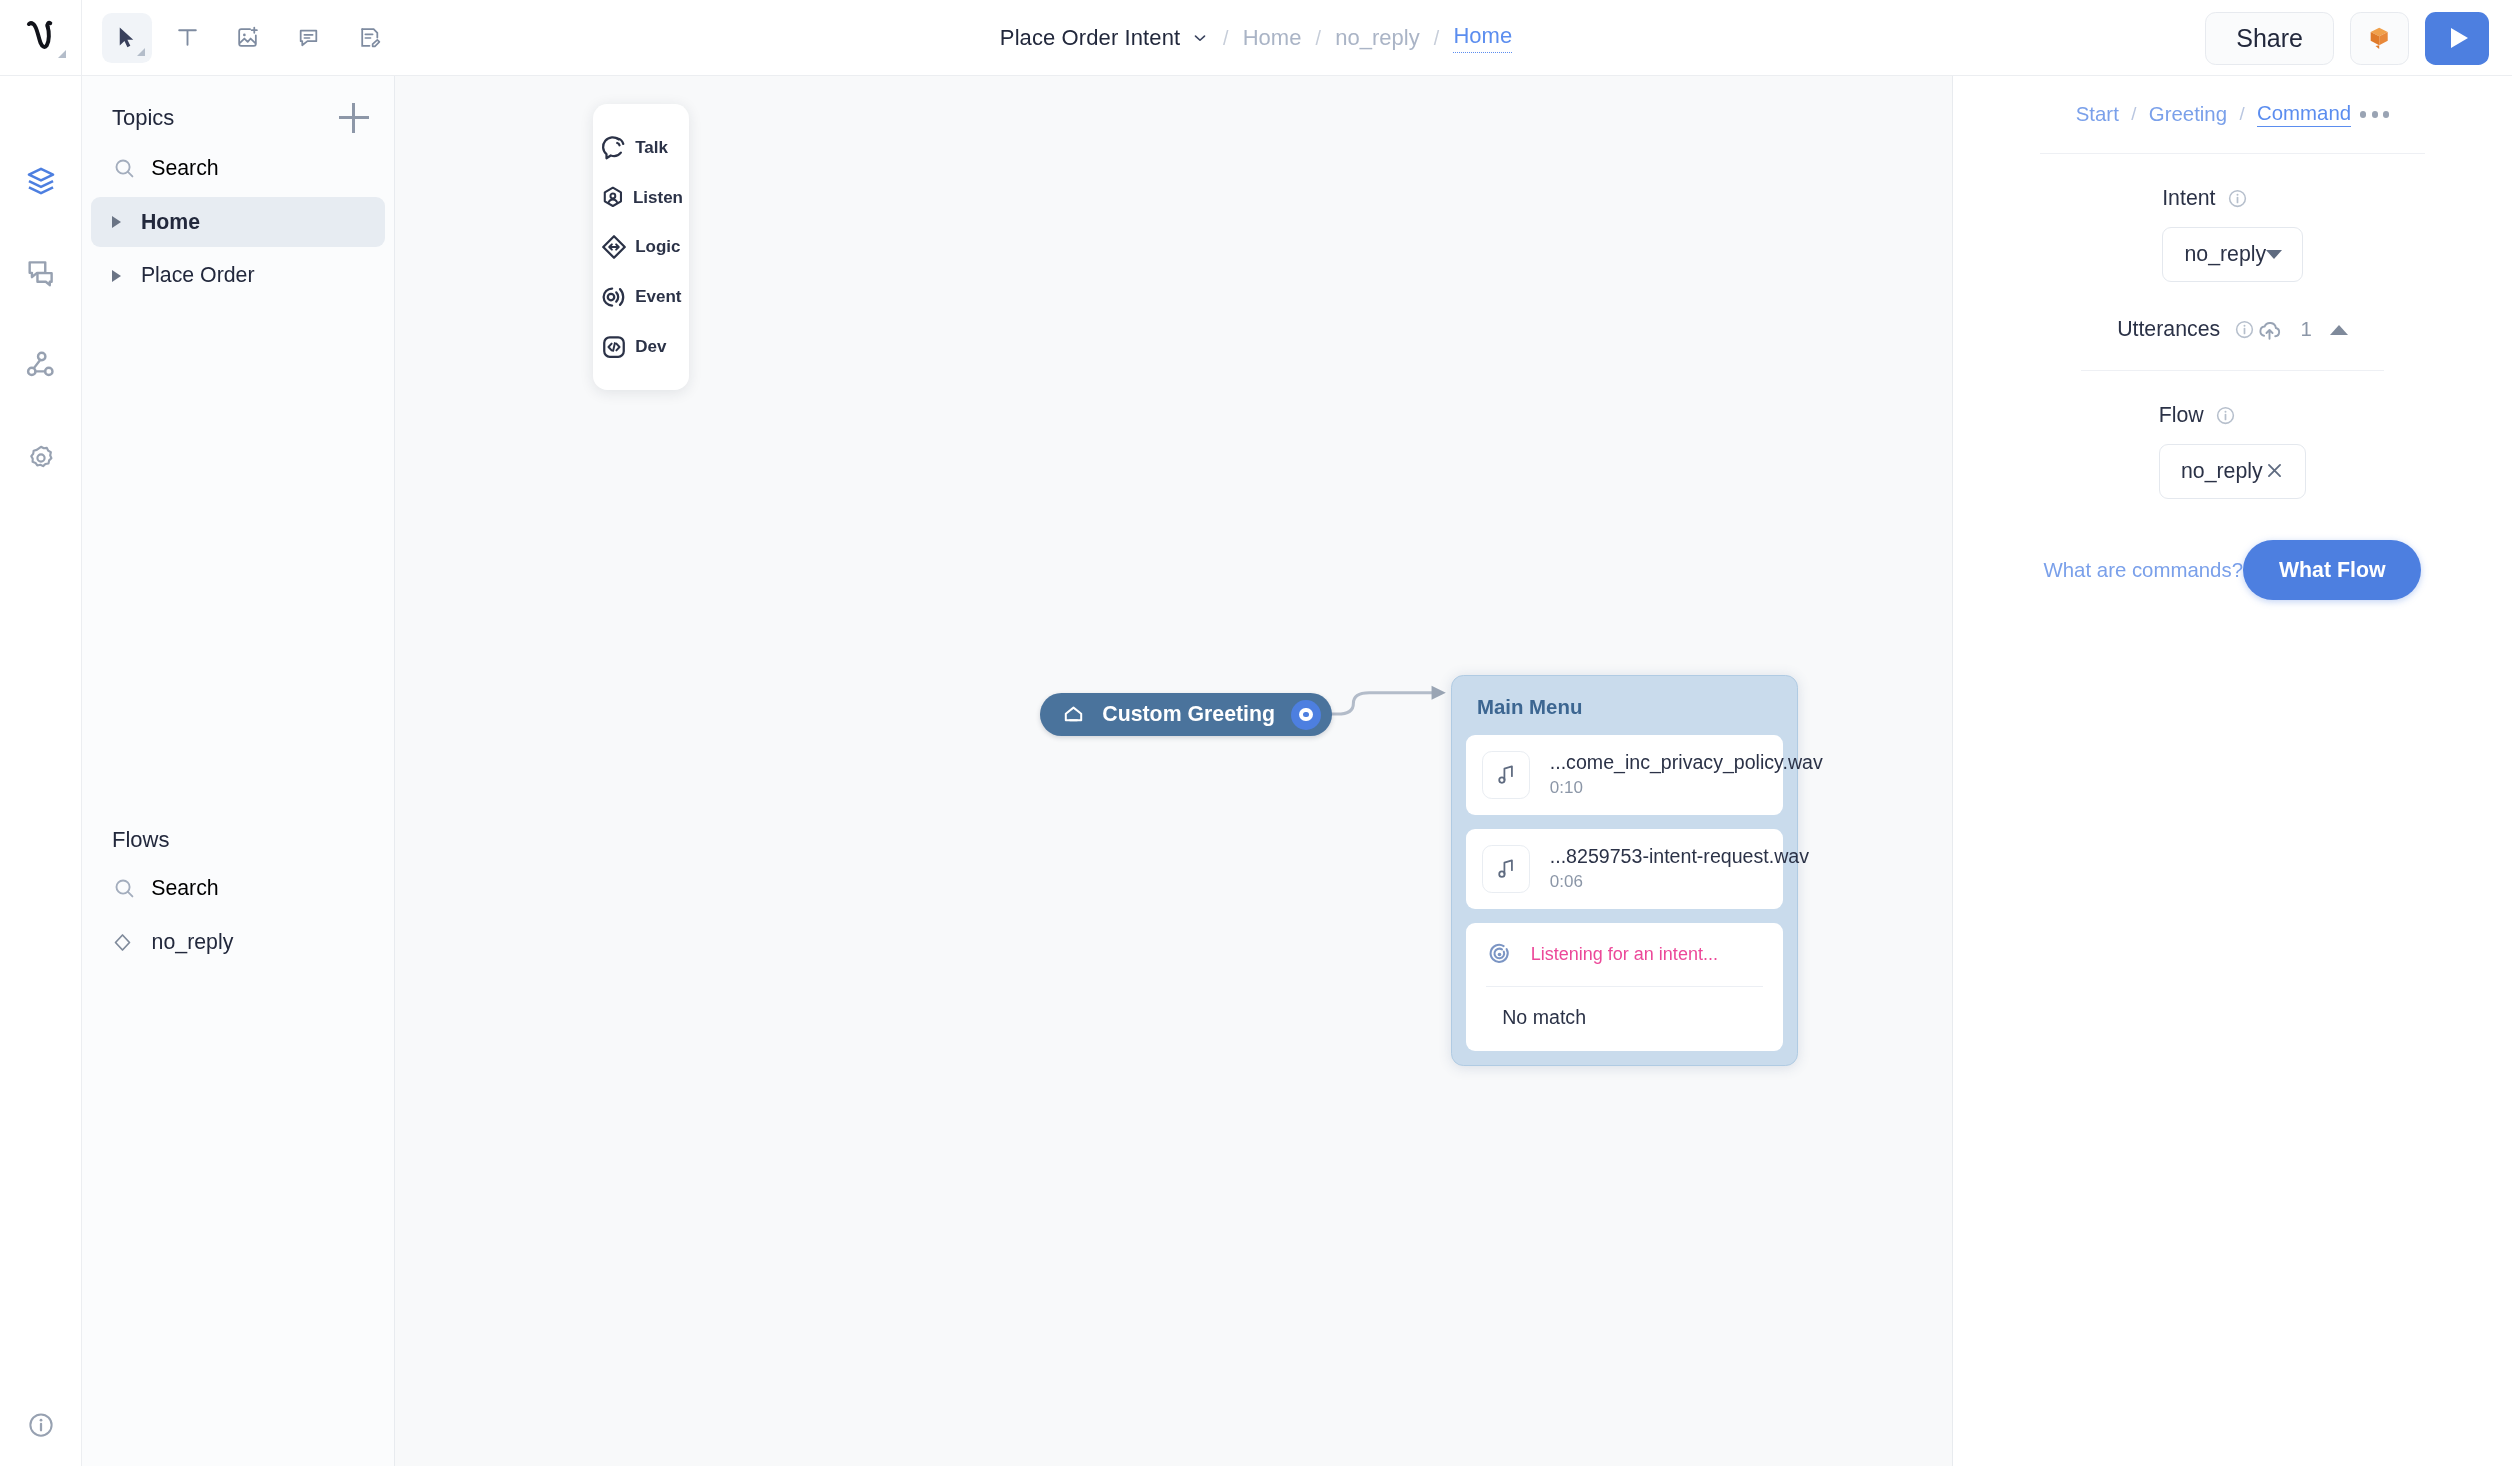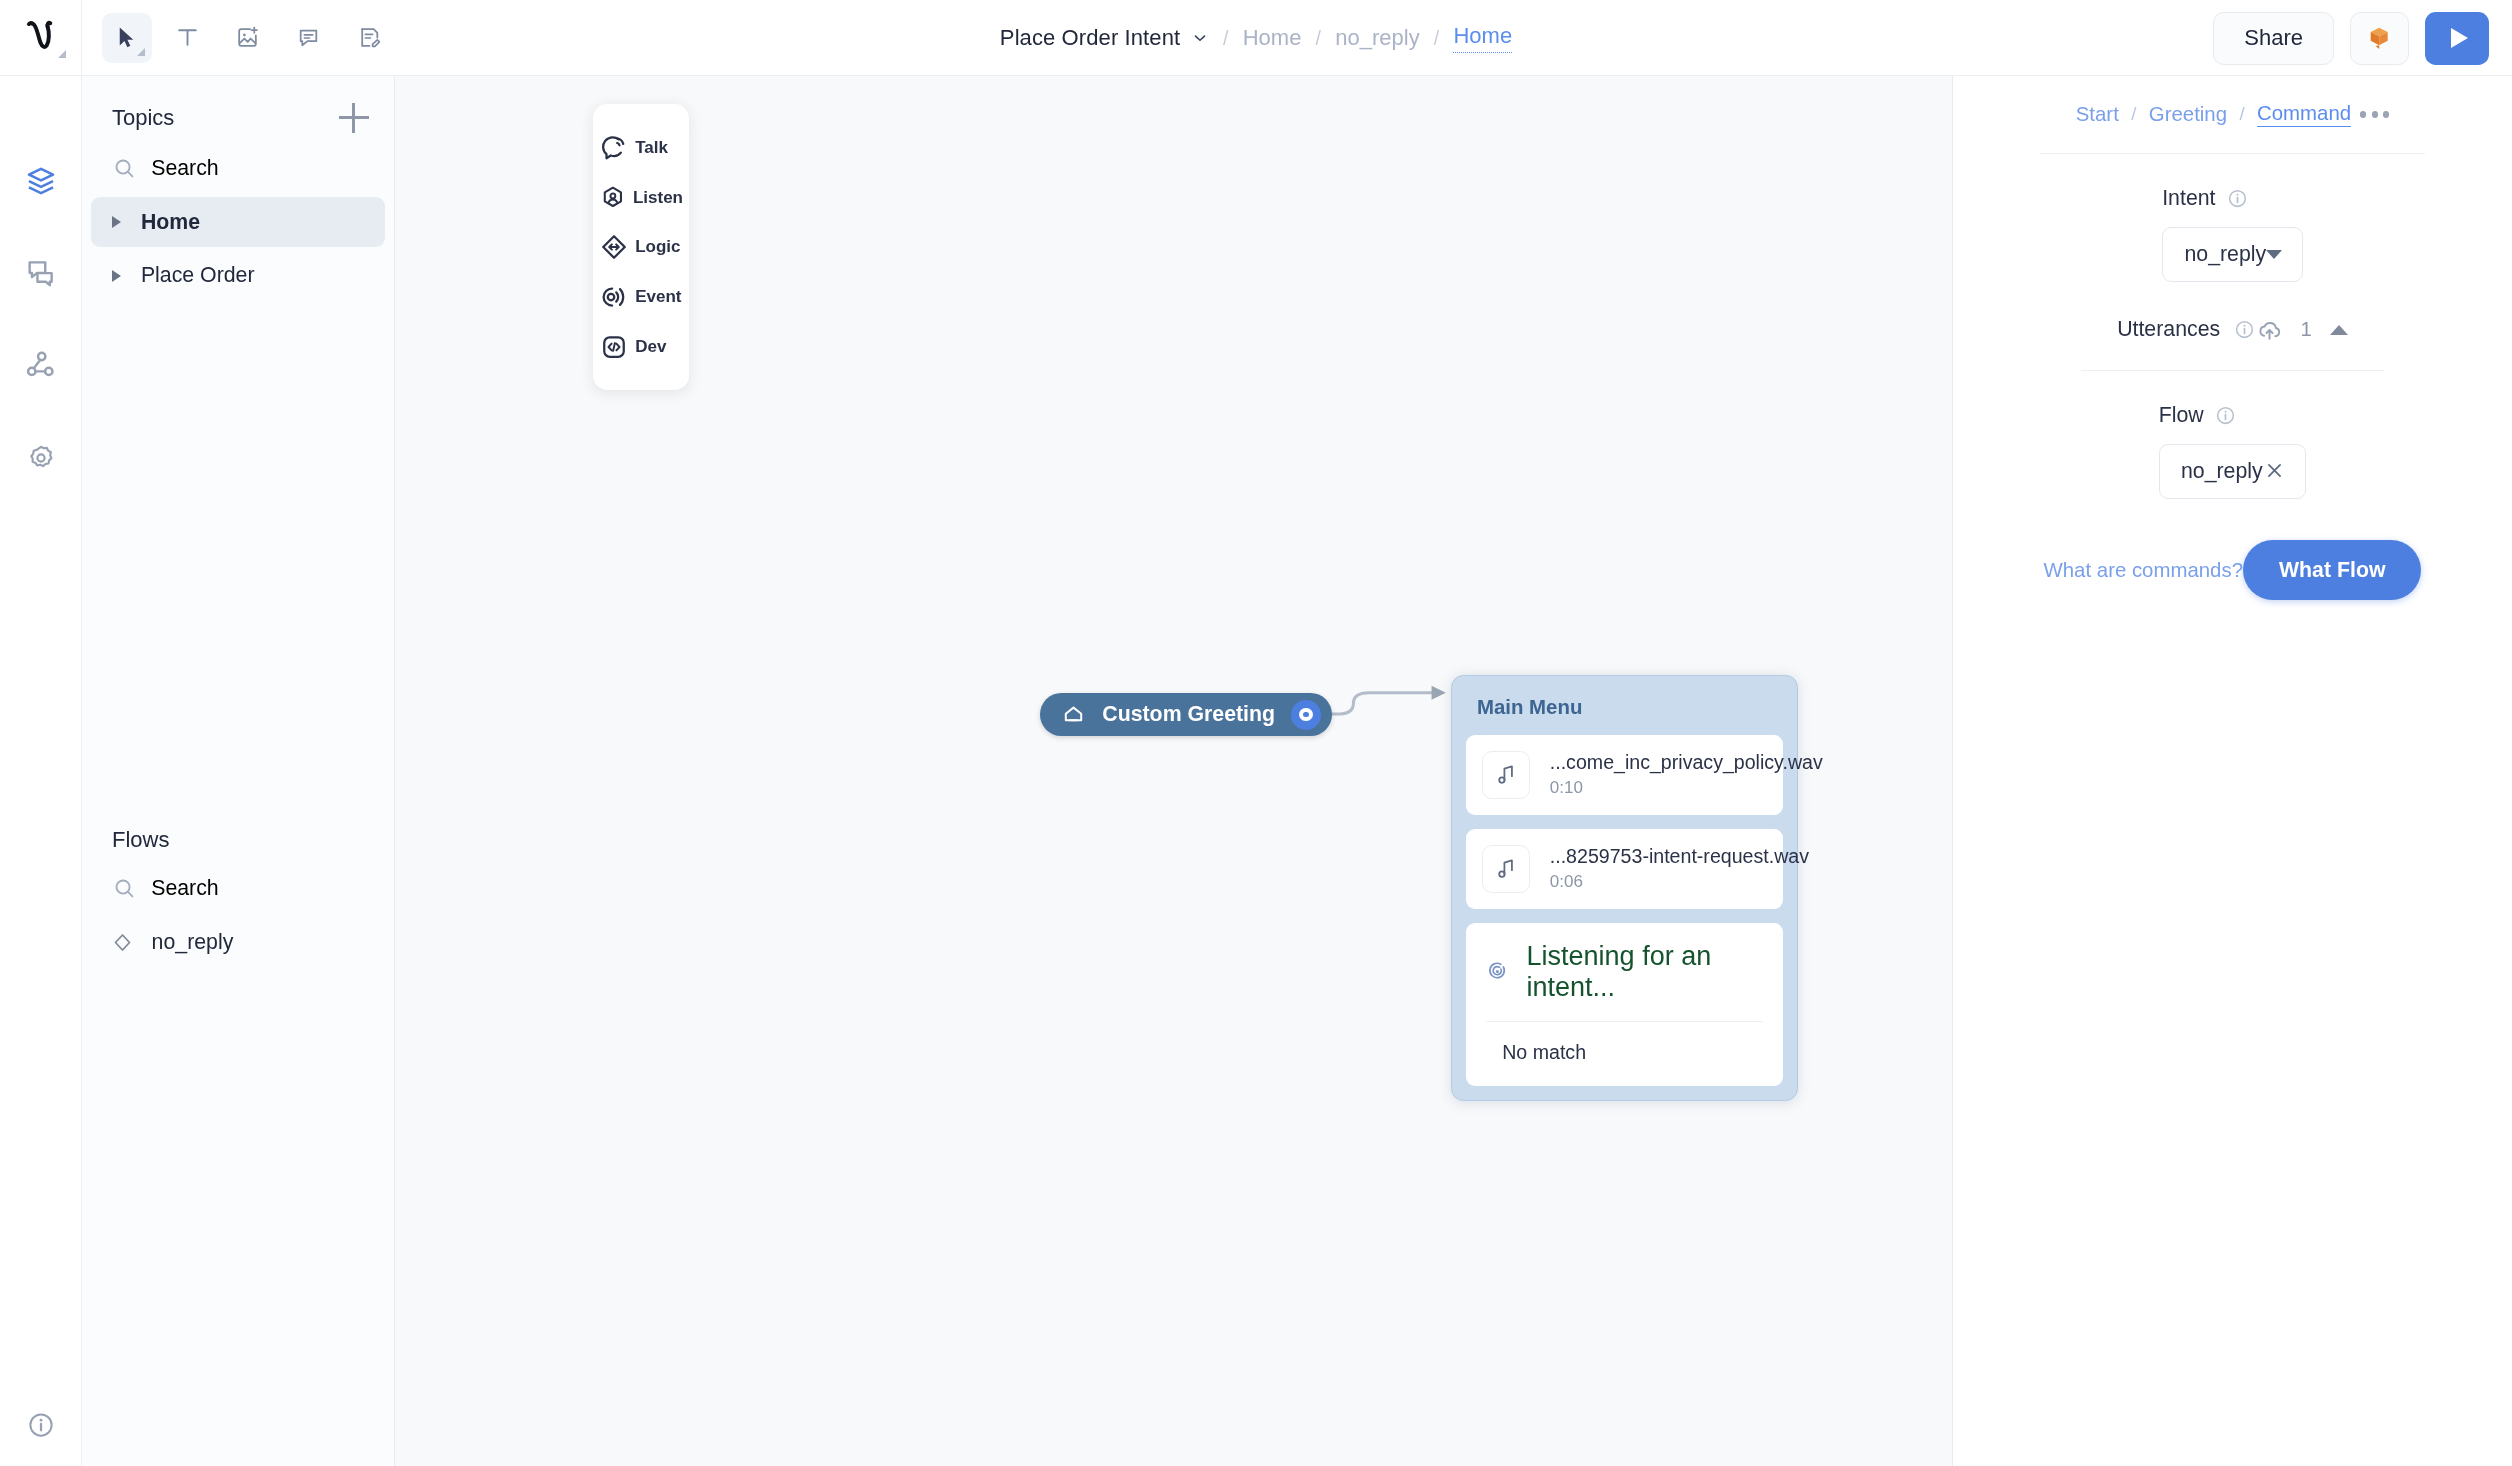--- a/index.html
+++ b/index.html
@@ -51,21 +51,21 @@
     color: #5b8def;
     border-bottom: 1.8px dotted #5b8def; padding-bottom: 2.7px;
   }
   .top-right {
     position: absolute; right: 23px; top: 0; height: 76px;
     display: flex; align-items: center; gap: 16px;
   }
   .btn-share {
     height: 53px; padding: 0 30px; border-radius: 10.7px;
     border: 0.9px solid #e7eaef; background: #fafbfc;
-    font-size: 22px; color: #22283c; display: flex; align-items: center;
+    font-size: 25px; color: #22283c; display: flex; align-items: center;
     cursor: pointer;
   }
   .btn-icon-sq {
     width: 59px; height: 53px; border-radius: 10.7px;
     border: 0.9px solid #e7eaef; background: #fafbfc;
     display: flex; align-items: center; justify-content: center; cursor: pointer;
   }
   .btn-run {
     width: 64px; height: 53px; border-radius: 10.7px; background: #4d7fe0;
     display: flex; align-items: center; justify-content: center; cursor: pointer;
@@ -192,21 +192,21 @@
   .audio-meta { display: flex; flex-direction: column; gap: 3.6px; }
   .audio-name { font-size: 19.6px; color: #2b3247; white-space: nowrap; }
   .audio-dur { font-size: 17px; color: #8b96a7; }
   .menu-card.listen {
     flex-direction: column; align-items: stretch; gap: 0; padding: 0;
     margin-bottom: 0;
   }
   .listen-row {
     display: flex; align-items: center; gap: 18px; padding: 18px 19.6px;
   }
-  .listen-text { font-size: 27px; color: #14532d; }
+  .listen-text { font-size: 18px; color: #ec4899; }
   .listen-sep { height: 0.9px; background: #eceff4; margin: 0 19.6px; }
   .nomatch-row { padding: 19.6px 19.6px 21.3px 36px; font-size: 19.6px; color: #2b3247; cursor: pointer; }
 
   .wire { position: absolute; left: 0; top: 0; pointer-events: none; }
 
   
   .inspector {
     width: 560px; min-width: 560px; background: #ffffff;
     border-left: 0.9px solid #e8ebef; display: flex; flex-direction: column; align-items: center;
   }

